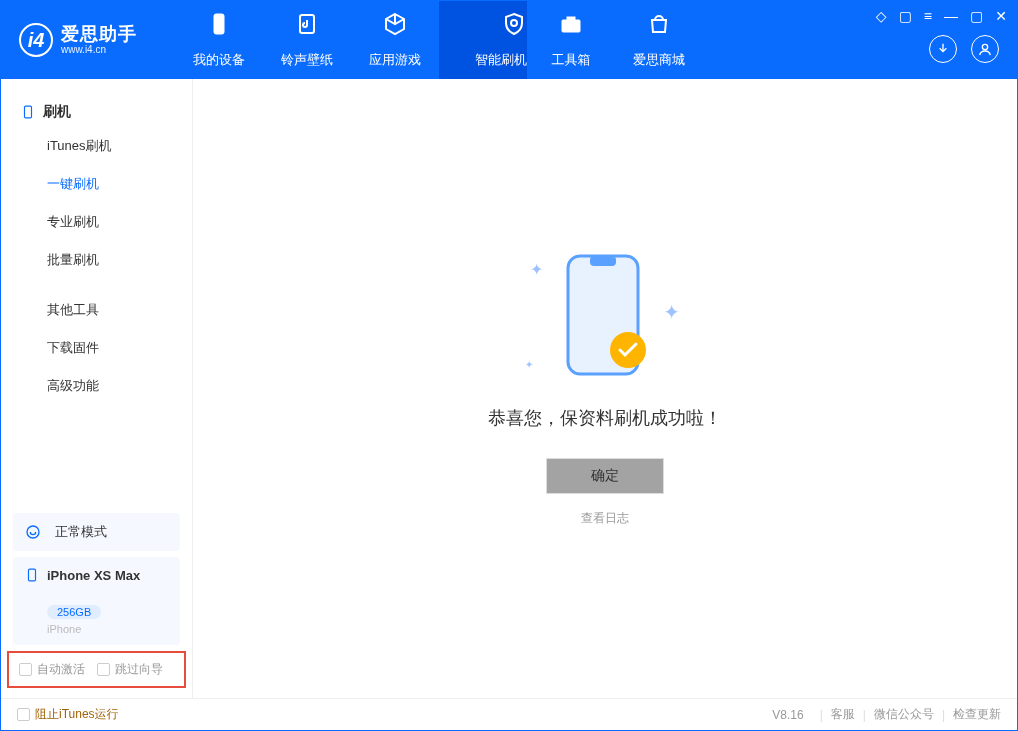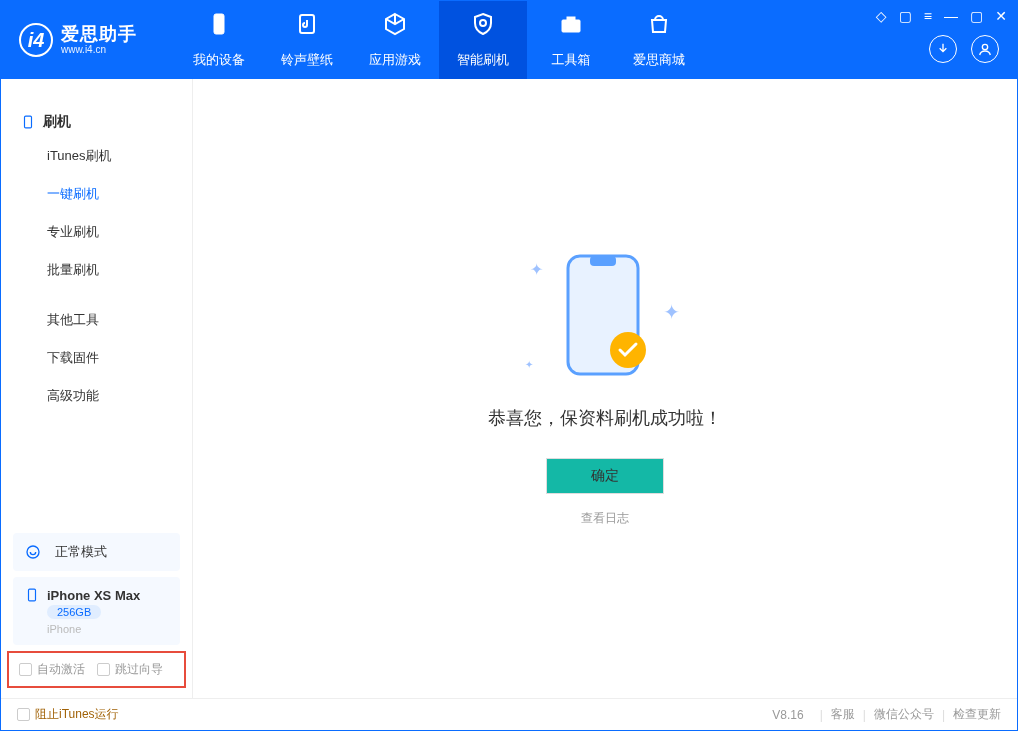--- a/index.html
+++ b/index.html
@@ -8,60 +8,60 @@
 .header { background: #0a6cff; height: 78px; display: flex; align-items: stretch; position: relative; }
 .logo-area { display: flex; align-items: center; padding: 0 18px; color: #fff; }
 .logo-circle { width: 34px; height: 34px; border: 2.5px solid #fff; border-radius: 50%; display: flex; align-items: center; justify-content: center; margin-right: 8px; }
 .logo-circle span { font-size: 20px; font-weight: bold; font-style: italic; }
 .logo-text { display: flex; flex-direction: column; line-height: 1.1; }
 .logo-text .cn { font-size: 18px; font-weight: bold; letter-spacing: 1px; }
 .logo-text .en { font-size: 10px; opacity: 0.9; }
 
 .nav { display: flex; margin-left: 20px; }
 .nav-item { width: 88px; display: flex; flex-direction: column; align-items: center; justify-content: center; color: #fff; font-size: 13px; cursor: pointer; gap: 14px; }
-.nav-item.active { background: #0052e0; }
+.nav-item.active { background: #0052e0; align-items: flex-end; }
 .nav-icon { width: 26px; height: 26px; display: flex; align-items: center; justify-content: center; }
 .nav-icon svg { width: 24px; height: 24px; fill: #fff; stroke: #fff; }
 
 .window-controls { position: absolute; top: 8px; right: 10px; display: flex; gap: 12px; color: #fff; align-items: center; }
 .window-controls div { cursor: pointer; font-size: 14px; line-height: 1; }
 .header-right { position: absolute; bottom: 16px; right: 18px; display: flex; gap: 14px; }
 .header-right .circ { width: 28px; height: 28px; border: 1.8px solid #fff; border-radius: 50%; display: flex; align-items: center; justify-content: center; cursor: pointer; }
 .header-right svg { width: 16px; height: 16px; fill: none; stroke: #fff; stroke-width: 2; }
 
 .body { display: flex; height: calc(100% - 78px - 32px); }
-.sidebar { width: 192px; border-right: 1px solid #eee; padding-top: 28px; display: flex; flex-direction: column; }
+.sidebar { width: 192px; border-right: 1px solid #eee; padding-top: 18px; display: flex; flex-direction: column; }
 .side-section { margin-bottom: 12px; }
 .side-heading { display: flex; align-items: center; padding: 6px 20px; font-size: 14px; color: #333; font-weight: bold; gap: 8px; }
 .side-heading svg { width: 14px; height: 14px; }
 .side-item { padding: 10px 20px 10px 46px; font-size: 13px; color: #333; cursor: pointer; }
 .side-item.active { color: #0a6cff; }
 
 .side-bottom { margin-top: auto; }
 .device-card { margin: 6px 12px; background: #f5f9ff; border-radius: 4px; padding: 10px 12px; display: flex; align-items: center; gap: 14px; font-size: 13px; color: #333; }
 .device-card svg { width: 16px; height: 16px; }
 .device-info { margin: 6px 12px; background: #f5f9ff; border-radius: 4px; padding: 10px 12px; font-size: 13px; }
 .device-info .name { color: #333; font-weight: bold; display: flex; align-items: center; gap: 8px; }
 .device-info .name svg { width: 14px; height: 16px; }
-.device-info .badge { display: inline-block; background: #e0edff; color: #0a6cff; border-radius: 10px; padding: 1px 10px; font-size: 11px; margin-top: 2px; margin-left: 22px; }
+.device-info .badge { display: inline-block; background: #e0edff; color: #0a6cff; border-radius: 10px; padding: 1px 10px; font-size: 11px; margin-top: 22px; margin-left: 22px; }
 .device-info .type { color: #bbb; font-size: 11px; margin-top: 4px; margin-left: 22px; }
 
 .checkbox-row { border: 2px solid #e74c3c; margin: 6px 6px 10px 6px; padding: 8px 10px; display: flex; gap: 12px; align-items: center; }
 .cb { display: flex; align-items: center; gap: 5px; font-size: 12px; color: #999; cursor: pointer; }
 .cb .box { width: 13px; height: 13px; border: 1px solid #ccc; border-radius: 2px; }
 
 .main { flex: 1; display: flex; flex-direction: column; align-items: center; justify-content: center; }
 .phone-illustration { position: relative; margin-bottom: 26px; }
 .phone-illustration svg { display: block; }
 .sparkle { position: absolute; color: #9fc2ff; font-size: 16px; }
 .s1 { top: 10px; left: -30px; }
 .s2 { top: 50px; right: -30px; font-size: 20px; color: #9fc2ff; }
 .s3 { bottom: 10px; left: -35px; font-size: 10px; }
 .success-text { font-size: 18px; color: #333; margin-bottom: 28px; font-weight: 500;}
-.ok-btn { padding: 8px 44px; border: 1px solid #ddd; background: #14b8a6; font-size: 14px; color: #333; cursor: pointer; margin-bottom: 16px; }
+.ok-btn { padding: 8px 44px; border: 1px solid #ddd; background: #a3a3a3; font-size: 14px; color: #333; cursor: pointer; margin-bottom: 16px; }
 .log-link { font-size: 12px; color: #999; cursor: pointer; }
 
 .footer { height: 32px; border-top: 1px solid #eee; display: flex; align-items: center; padding: 0 16px; font-size: 12px; color: #999; }
 .footer .cb { color: #a16207; }
 .footer-right { margin-left: auto; display: flex; align-items: center; gap: 8px; }
 .footer-right span { color: #999; cursor: pointer; }
 .footer-right .divider { color: #ddd; }
 .version { color: #0a6cff; margin-right: 8px; }
 </style>
 </head>

